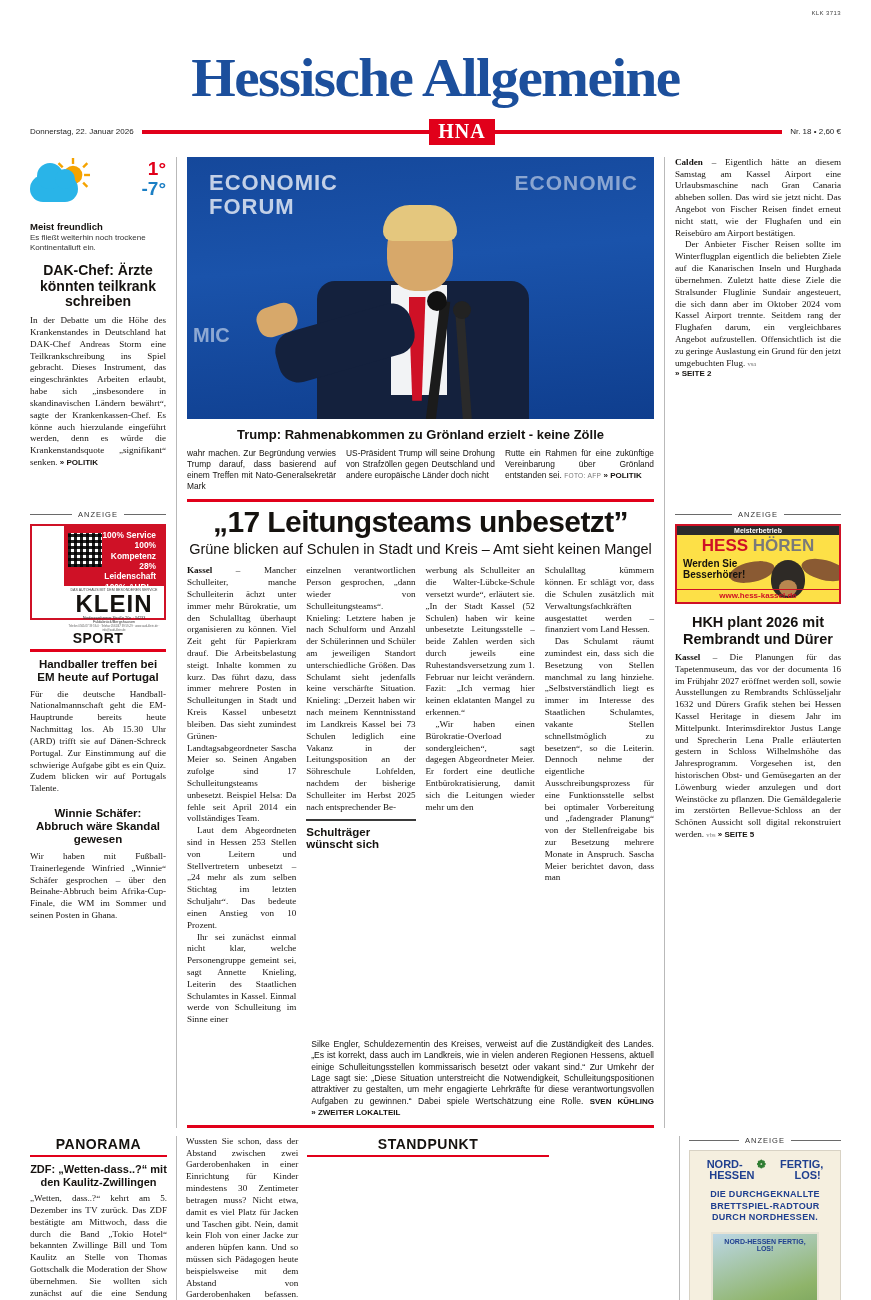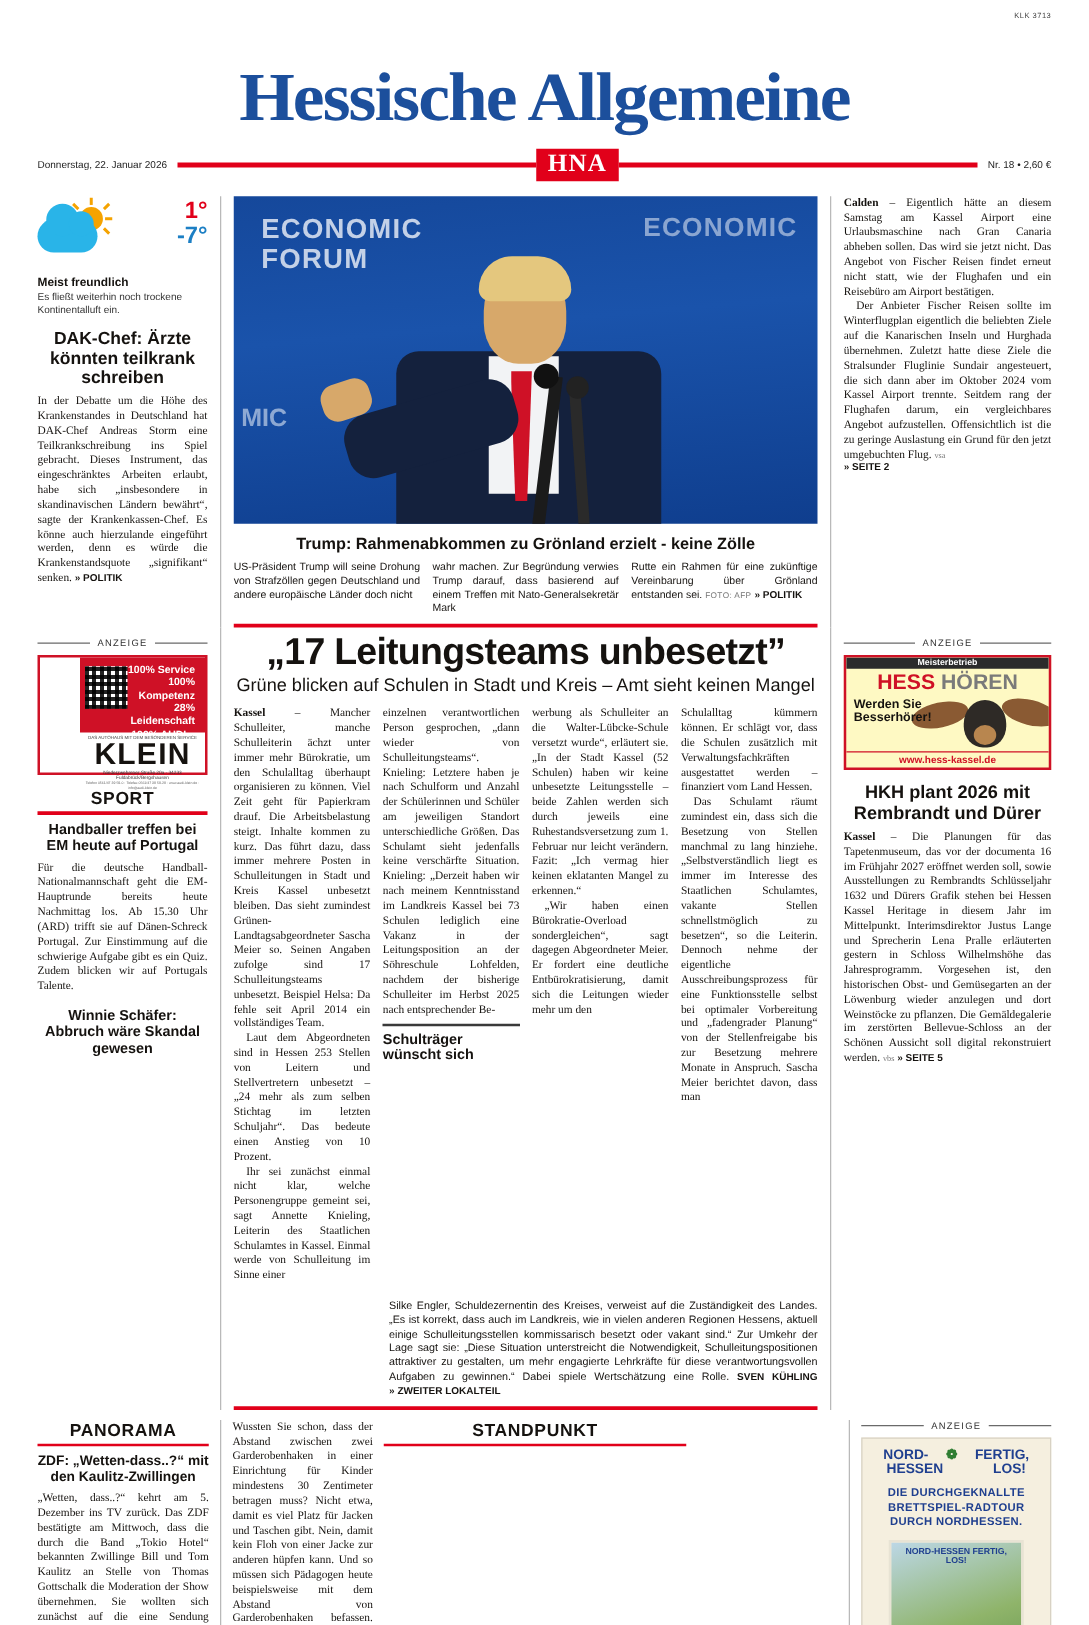--- a/index.html
+++ b/index.html
@@ -158,21 +158,21 @@
       background-blend-mode: multiply; flex: 0 0 34px; margin-top:3px; }
   .ad-audi-lines { flex: 1 1 auto; text-align: right; padding-right: 4px; }
   .ad-audi-lines div { font-family: "Liberation Sans", sans-serif; font-weight: bold; font-size: 8.4px; line-height: 1.22; }
   .ad-audi-big { font-family: "Liberation Sans", sans-serif; font-weight: bold; font-size: 15px; color:#fff; text-align:center; margin-top:1px; padding-right:4px;}
   .ad-audi-sub { font-family:"Liberation Sans",sans-serif; font-size:3.6px; text-align:center; color:#444; margin-top:2px;}
   .ad-klein { font-family: "Liberation Sans", sans-serif; font-weight: bold; font-size: 24px; text-align: center; letter-spacing: 1px; line-height:1; }
   .ad-addr { font-family:"Liberation Sans",sans-serif; font-size:3.8px; text-align:center; color:#333; }
   .ad-addr2 { font-family:"Liberation Sans",sans-serif; font-size:2.8px; text-align:center; color:#666; }
 
   
-  .ad-hess { border: 2px solid #cf1126; width: 100%; height: 92px; background: #fef9c3; position: relative; overflow:hidden;}
+  .ad-hess { border: 2px solid #cf1126; width: 100%; height: 80px; background: #fde047; position: relative; overflow:hidden;}
   .hess-meister { text-align:center; font-family:"Liberation Sans",sans-serif; font-weight:bold; font-size:7px; background:#2b2b2b; color:#fff; padding:1px 0; }
   .hess-logo { text-align:center; font-family:"Liberation Sans",sans-serif; font-weight:bold; font-size:17px; margin-top:1px; }
   .hess-logo .r { color:#cf1126; }
   .hess-logo .g { color:#7a7a7a; }
   .hess-dog { position:absolute; right:6px; top:28px; width:92px; height:46px; }
   .hess-ear { position:absolute; width:46px; height:20px; background:#8a5a33; border-radius:50%; }
   .hess-face { position:absolute; left:30px; top:6px; width:34px; height:38px; background:#2e2a26; border-radius:50% 50% 45% 45%; }
   .hess-snout { position:absolute; left:38px; top:26px; width:18px; height:16px; background:#b8864f; border-radius:50%; }
   .hess-cta { position:absolute; left:6px; top:32px; font-family:"Liberation Sans",sans-serif; font-weight:bold; font-size:10px; line-height:1.1;}
   .hess-url { position:absolute; bottom:2px; left:0; right:0; text-align:center; font-family:"Liberation Sans",sans-serif; font-weight:bold; font-size:8px; color:#cf1126; border-top:1px solid #cf1126; padding-top:1px;}
@@ -280,22 +280,22 @@
           <div class="pm-arm"></div>
           <div class="pm-hand"></div>
           <div class="pm-mic1"></div>
             <div class="pm-mic1h"></div>
           <div class="pm-mic2"></div>
             <div class="pm-mic2h"></div>
         </div>
       </div>
       <div class="photo-caption">Trump: Rahmenabkommen zu Grönland erzielt - keine Zölle</div>
       <div class="three-col">
+        <div class="body-sans">wahr machen. Zur Begründung verwies Trump darauf, dass basierend auf einem Treffen mit Nato-Generalsekretär Mark</div>
         <div class="body-sans">US-Präsident Trump will seine Drohung von Strafzöllen gegen Deutschland und andere europäische Länder doch nicht</div>
-        <div class="body-sans">wahr machen. Zur Begründung verwies Trump darauf, dass basierend auf einem Treffen mit Nato-Generalsekretär Mark</div>
         <div class="body-sans"><span>Rutte ein Rahmen für eine zukünftige Vereinbarung über Grönland entstanden sei.</span>
           <span style="font-size:6.6px;color:#777;letter-spacing:.3px;">FOTO: AFP</span>
           <span class="ref">» POLITIK</span>
         </div>
       </div>
       <div class="mid-rule"></div>
     </div>
 
     <div class="col-right">
       <div class="body-serif">
@@ -330,20 +330,21 @@
         <div class="ad-klein">KLEIN</div>
         <div class="ad-addr">Niederzwehrener Straße 20a · 34233 Fuldabrück/Bergshausen</div>
         <div class="ad-addr2">Telefon 0561/47 39 59-0 · Telefax 0561/47 39 59-29 · www.audi-klein.de · info@audi-klein.de</div>
       </div>
 
       <div class="sect-label">SPORT</div>
       <div class="sect-rule"></div>
       <h2 class="hl-sans" style="margin-top:2px;font-size:11.5px;">Handballer treffen bei EM heute auf Portugal</h2>
       <div class="body-serif">Für die deutsche Handball-Nationalmannschaft geht die EM-Hauptrunde bereits heute Nachmittag los. Ab 15.30 Uhr (ARD) trifft sie auf Dänen-Schreck Portugal. Zur Einstimmung auf die schwierige Aufgabe gibt es ein Quiz. Zudem blicken wir auf Portugals Talente.</div>
       <h2 class="hl-sans" style="font-size:11.5px;margin-top:12px;">Winnie Schäfer: Abbruch wäre Skandal gewesen</h2>
+      <div class="body-serif">Wir haben mit Fußball-Trainerlegende Winfried „Winnie“ Schäfer gesprochen – über den Beinahe-Abbruch beim Afrika-Cup-Finale, die WM im Sommer und seinen Posten in Ghana.</div>
     </div>
 
     <div class="col-mid vrule-l vrule-r">
       <div class="lead-title">„17 Leitungsteams unbesetzt”</div>
       <div class="lead-sub">Grüne blicken auf Schulen in Stadt und Kreis – Amt sieht keinen Mangel</div>
       <div class="lead-cols">
         <div>
           <div class="body-serif">
             <span class="dateline">Kassel</span><span> – Mancher Schulleiter, manche Schulleiterin ächzt unter immer mehr Bürokratie, um den Schulalltag überhaupt organisieren zu können. Viel Zeit geht für Papierkram drauf. Die Arbeitsbelastung steigt. Inhalte kommen zu kurz. Das führt dazu, dass immer mehrere Posten in Schulleitungen in Stadt und Kreis Kassel unbesetzt bleiben. Das sieht zumindest Grünen-Landtagsabgeordneter Sascha Meier so. Seinen Angaben zufolge sind 17 Schulleitungsteams unbesetzt. Beispiel Helsa: Da fehle seit April 2014 ein vollständiges Team.</span>
           </div>

